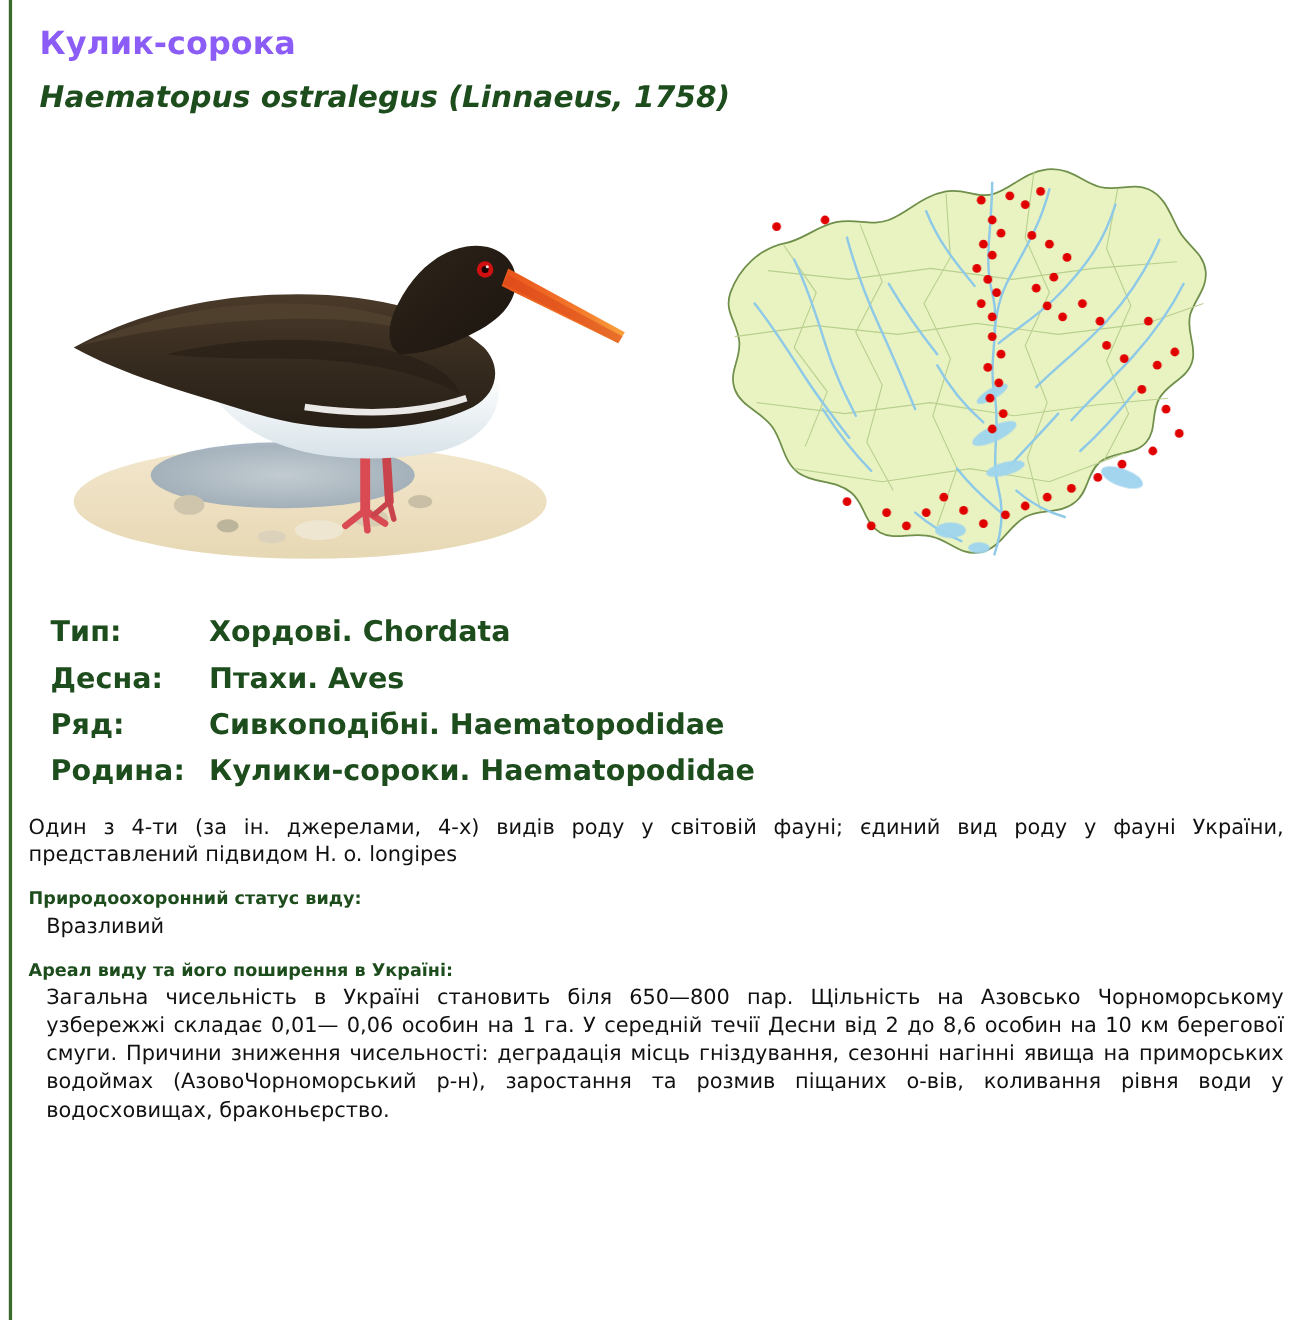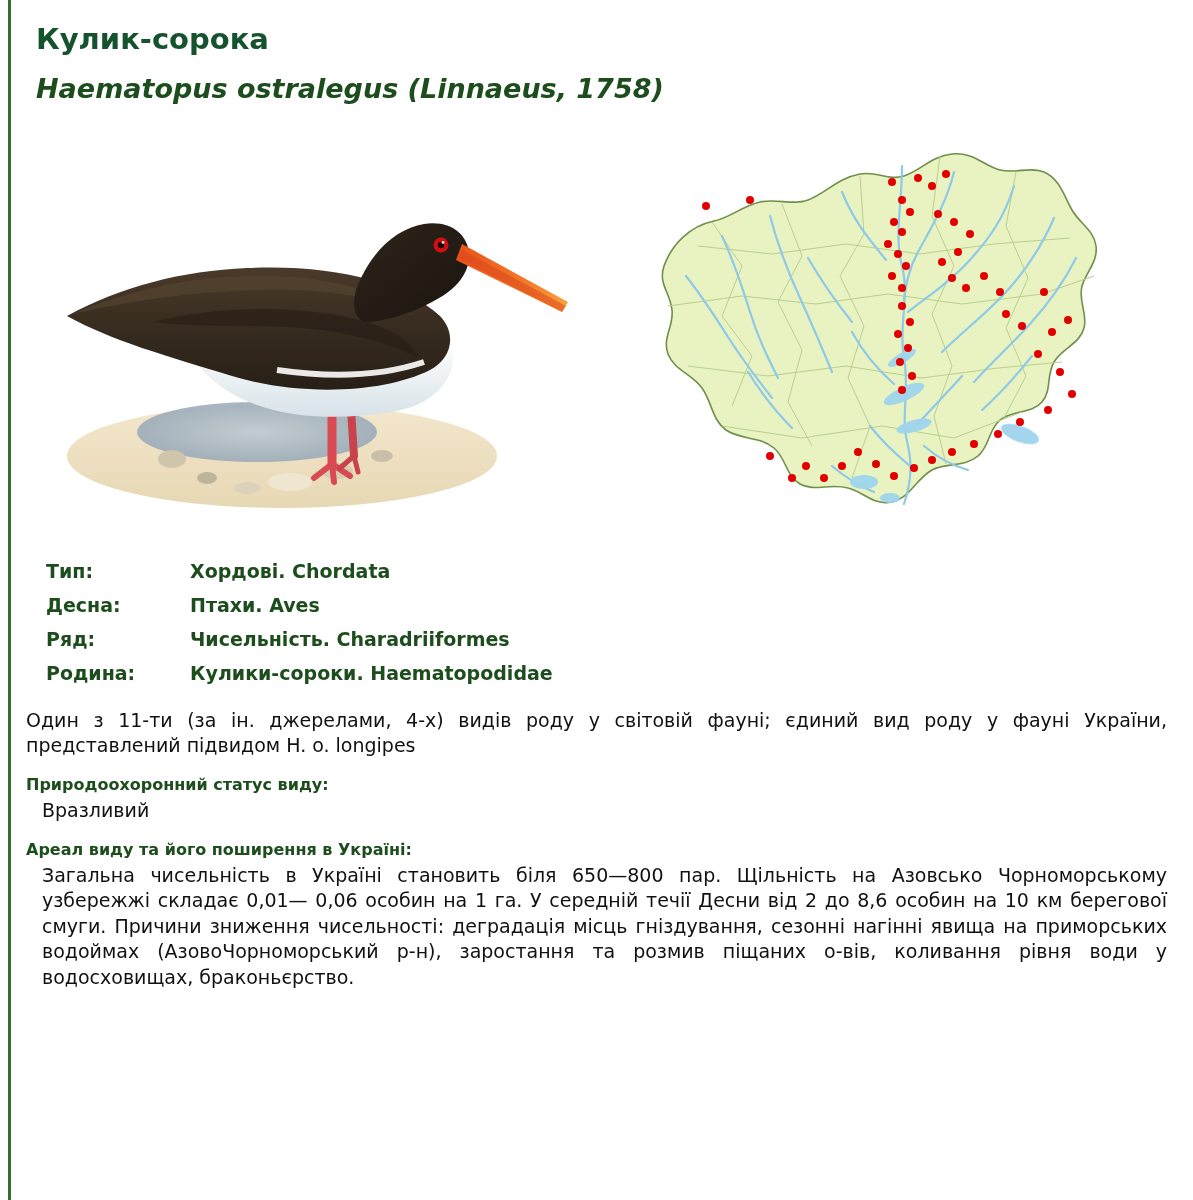--- a/index.html
+++ b/index.html
@@ -26,21 +26,21 @@
     top: 0;
     bottom: 0;
     width: 3px;
     background: #3d6b2e;
   }
   h1.title {
     margin: 6px 0 0 14px;
     font-size: 29px;
     line-height: 1.1;
     font-weight: bold;
-    color: #14532d;
+    color: #8b5cf6;
     font-family: "DejaVu Sans", sans-serif;
   }
   h2.latin {
     margin: 18px 0 0 14px;
     font-size: 27px;
     line-height: 1.1;
     font-weight: bold;
     font-style: italic;
     color: #1d4d1d;
     font-family: "DejaVu Sans", sans-serif;
@@ -62,21 +62,21 @@
     position: relative;
     margin-left: 30px;
   }
   
   .bird-svg, .map-svg { display: block; }
 
   
   table.taxonomy {
     margin: 28px 0 0 24px;
     border-collapse: collapse;
-    font-size: 19px;
+    font-size: 26px;
   }
   table.taxonomy td {
     padding: 6px 0;
     vertical-align: top;
     font-weight: bold;
     color: #1d4d1d;
     font-family: "DejaVu Sans", sans-serif;
   }
   table.taxonomy td.k {
     width: 128px;
@@ -305,30 +305,30 @@
       <tr>
         <td class="k">Тип:</td>
         <td class="v">Хордові. Chordata</td>
       </tr>
       <tr>
         <td class="k">Десна:</td>
         <td class="v">Птахи. Aves</td>
       </tr>
       <tr>
         <td class="k">Ряд:</td>
-        <td class="v">Чисельність. Charadriiformes</td>
+        <td class="v">Сивкоподібні. Haematopodidae</td>
       </tr>
       <tr>
         <td class="k">Родина:</td>
         <td class="v">Кулики-сороки. Haematopodidae</td>
       </tr>
     </tbody>
   </table>
 
-  <p class="body-text">Один з 11-ти (за ін. джерелами, 4-х) видів роду у світовій фауні; єдиний вид роду у фауні України, представлений підвидом H. o. longipes</p>
+  <p class="body-text">Один з 4-ти (за ін. джерелами, 4-х) видів роду у світовій фауні; єдиний вид роду у фауні України, представлений підвидом H. o. longipes</p>
 
   <div class="section-head">Природоохоронний статус виду:</div>
   <div class="section-body tight">Вразливий</div>
 
   <div class="section-head">Ареал виду та його поширення в Україні:</div>
 
   <div class="section-body tight">Загальна чисельність в Україні становить біля 650—800 пар. Щільність на Азовсько Чорноморському узбережжі складає 0,01— 0,06 особин на 1 га. У середній течії Десни від 2 до 8,6 особин на 10 км берегової смуги. Причини зниження чисельності: деградація місць гніздування, сезонні нагінні явища на приморських водоймах (АзовоЧорноморський р-н), заростання та розмив піщаних о-вів, коливання рівня води у водосховищах, браконьєрство.</div>
 
 </div>
 

